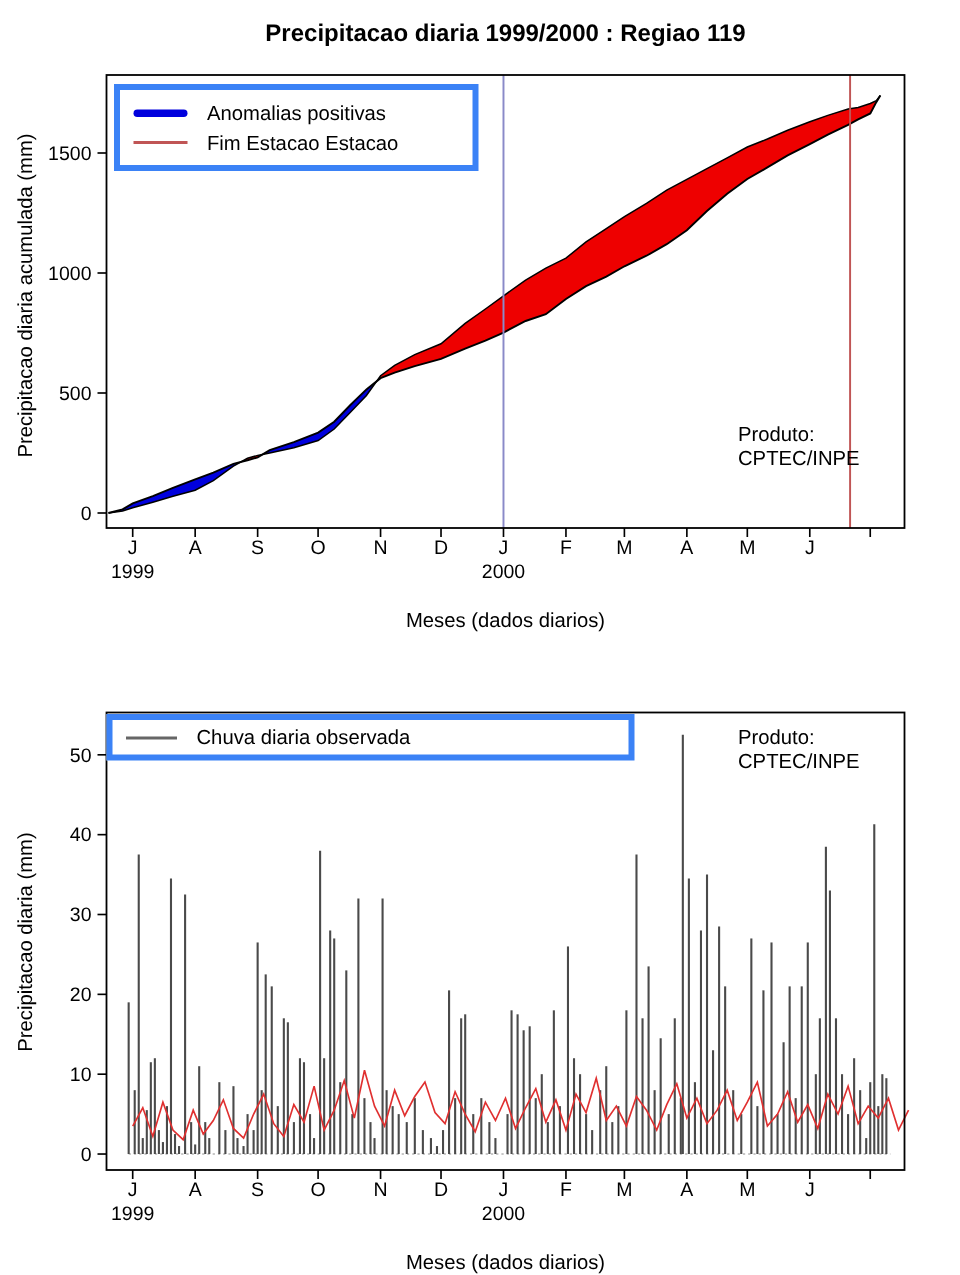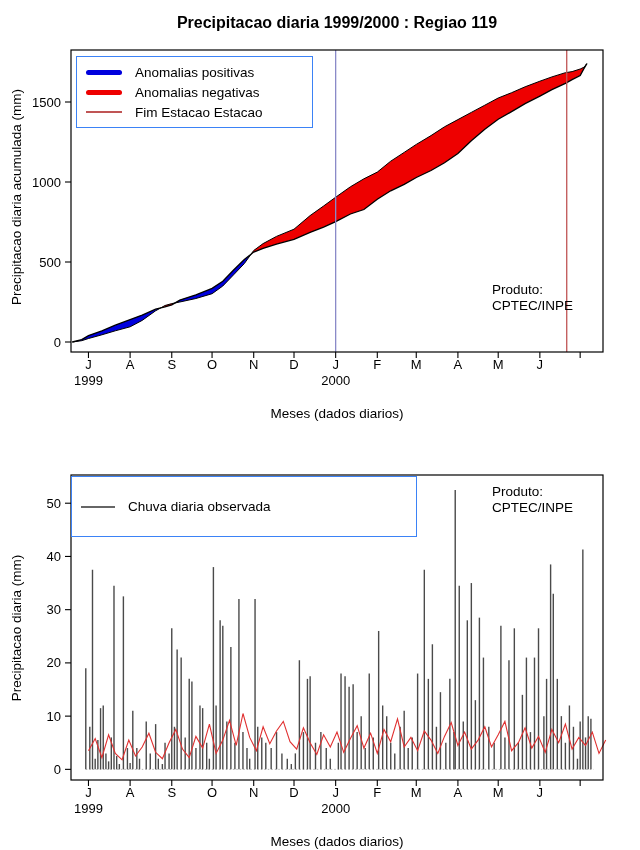--- a/index.html
+++ b/index.html
@@ -5,21 +5,21 @@
   html,body{margin:0;padding:0;background:#ffffff;}
   #stage{position:relative;width:640px;height:850px;background:#fff;overflow:hidden;
          font-family:"Liberation Sans", sans-serif;color:#000;}
   #chart-svg{position:absolute;left:0;top:0;}
   svg text{font-family:"Liberation Sans", sans-serif;font-size:13px;fill:#000;}
   .page-title{position:absolute;left:17px;top:14px;width:640px;text-align:center;
               font-size:16px;font-weight:bold;}
   .vlab{position:absolute;left:-132px;width:300px;height:18px;text-align:center;
         font-size:13.5px;transform:rotate(-90deg);}
   .xlab{position:absolute;left:17px;width:640px;text-align:center;font-size:13.5px;}
-  .legend{position:absolute;border:1px solid #3b82f6;background:#fff;padding:5px 9px;}
+  .legend{position:absolute;border:4px solid #3b82f6;background:#fff;padding:5px 9px;}
   .legend .row{display:flex;align-items:center;height:20px;}
   .legend .swatch{width:36px;flex:0 0 36px;}
   .legend .swatch.thick{height:5px;border-radius:3px;}
   .legend .swatch.thin{height:2px;}
   .legend .lab{margin-left:13px;font-size:13.5px;white-space:nowrap;}
   .produto{position:absolute;width:122px;text-align:left;font-size:13.5px;line-height:16px;}
 </style>
 </head>
 <body>
 
@@ -252,38 +252,34 @@
 
   <div class="vlab" style="top:188px">Precipitacao diaria acumulada (mm)</div>
   <div class="xlab" style="top:406px">Meses (dados diarios)</div>
 
   <div class="legend" style="left:76px;top:56px;width:217px">
     <div class="row">
       <div class="swatch thick" style="background: rgb(0, 0, 221);"></div>
       <div class="lab">Anomalias positivas</div>
     </div>
     <div class="row">
-      <div class="swatch thick" style="background: rgb(238, 0, 0);"></div>
-      <div class="lab">Anomalias negativas</div>
-    </div>
-    <div class="row">
       <div class="swatch thin" style="background: rgb(192, 85, 85);"></div>
       <div class="lab">Fim Estacao Estacao</div>
     </div>
   </div>
 
   <div class="produto" style="left:492px;top:282px">
     <div>Produto:</div>
     <div>CPTEC/INPE</div>
   </div>
 
   <div class="vlab" style="top:619px">Precipitacao diaria (mm)</div>
   <div class="xlab" style="top:834px">Meses (dados diarios)</div>
 
-  <div class="legend" style="left:71px;top:476px;width:326px;padding:20px 9px">
+  <div class="legend" style="left:71px;top:476px;width:326px;padding:2px 9px">
     <div class="row" style="height:19px">
       <div class="swatch thin" style="width: 34px; flex-basis: 34px; background: rgb(102, 102, 102);"></div>
       <div class="lab">Chuva diaria observada</div>
     </div>
   </div>
 
   <div class="produto" style="left:492px;top:484px">
     <div>Produto:</div>
     <div>CPTEC/INPE</div>
   </div>

